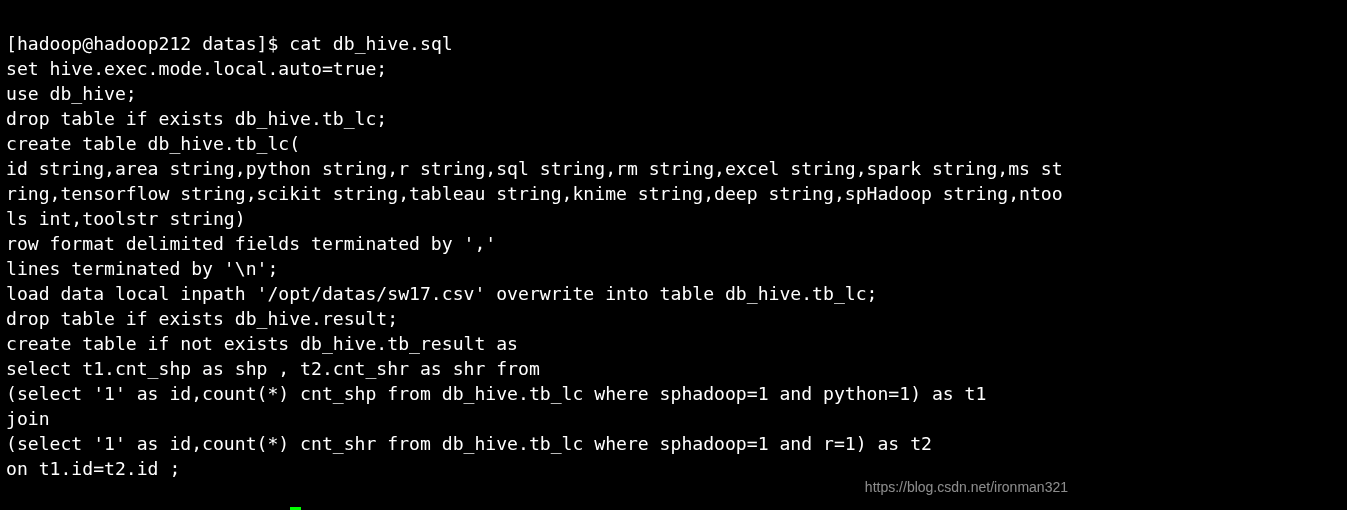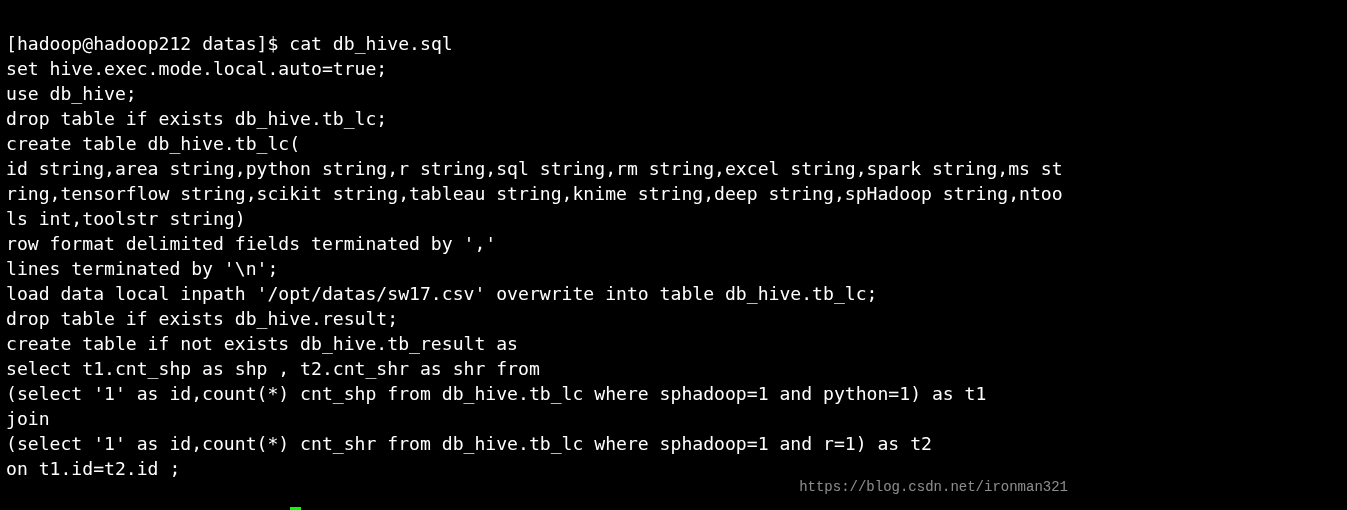--- a/index.html
+++ b/index.html
@@ -35,21 +35,21 @@
     width: 11px;
     height: 22px;
     background: #00ff00;
     vertical-align: text-bottom;
     margin-left: 1px;
   }
   .watermark {
     position: absolute;
     right: 10px;
     bottom: 10px;
-    font-family: Liberation Mono, monospace;
+    font-family: Liberation Sans, sans-serif;
     font-size: 14px;
     color: rgba(255,255,255,0.55);
     pointer-events: none;
   }
 </style>
 </head>
 <body>
 
 <div class="terminal">
 <span><span class="prompt-bracket">[</span><span class="user">hadoop</span><span>@</span><span class="host">hadoop212</span><span> </span><span class="path">datas</span><span class="prompt-bracket">]$ </span><span class="cmd">cat db_hive.sql</span></span>

